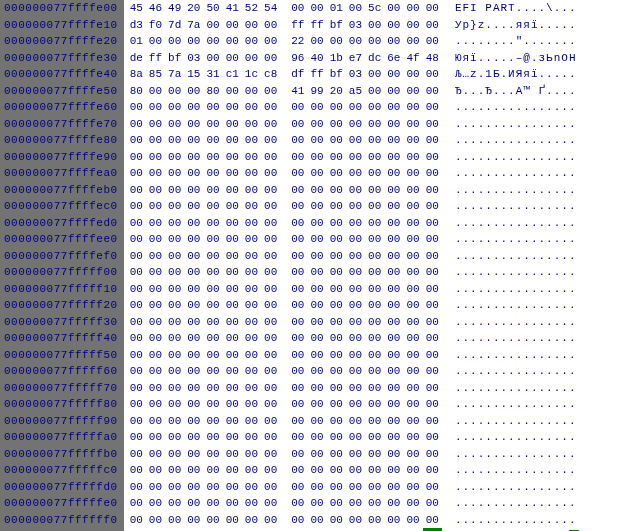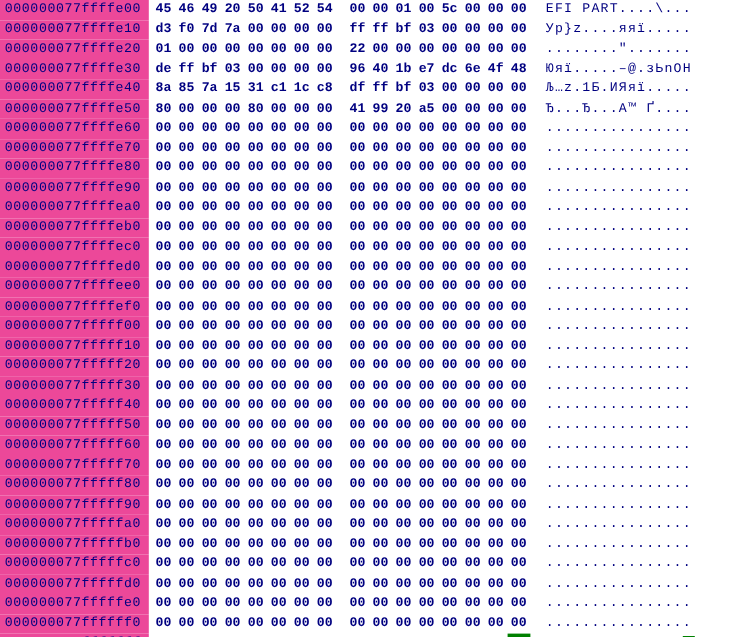--- a/index.html
+++ b/index.html
@@ -15,30 +15,29 @@
     .hex-viewer {
       display: table;
       border-collapse: collapse;
     }
     .hex-row {
       display: table-row;
       white-space: nowrap;
     }
     .offset-cell {
       display: table-cell;
-      background: #ec4899;
+      background: #737373;
       color: #000080;
       padding: 0 6px 0 4px;
       letter-spacing: 0.5px;
     }
     .hex-cell {
       display: table-cell;
       padding: 0 3px;
       color: #000080;
-      font-weight: bold;
     }
     .byte {
       display: inline-block;
       padding: 0 3px;
     }
     .gap {
       display: inline-block;
       width: 8px;
     }
     .ascii-cell {

